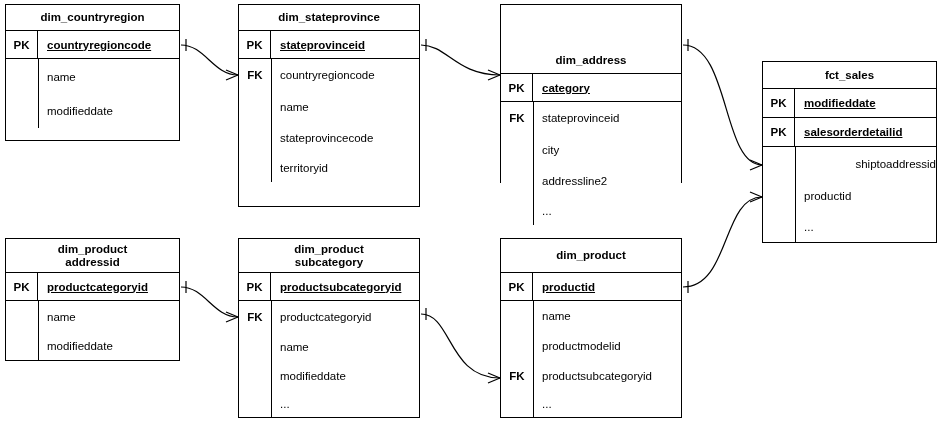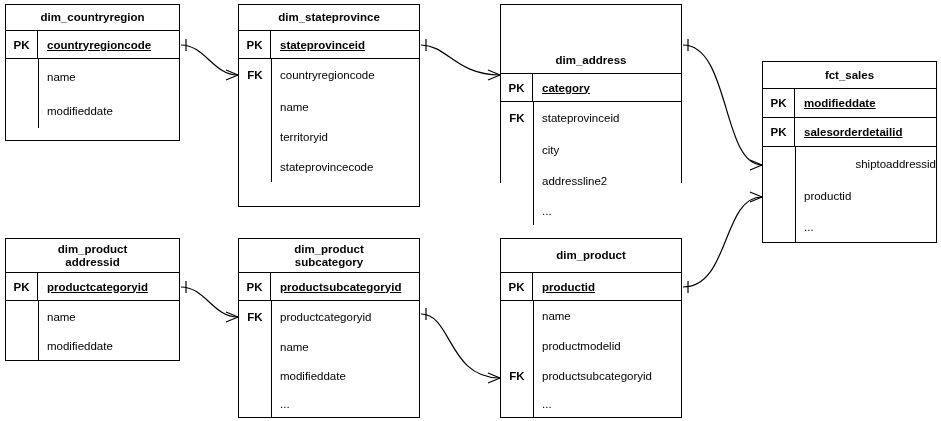--- a/index.html
+++ b/index.html
@@ -188,27 +188,27 @@
     </div>
     <div class="body-block" style="height:123px;">
       <div class="row" style="height:32px;">
         <div class="key-cell" style="border-right:none;">FK</div>
         <div class="attr-cell">countryregioncode</div>
       </div>
       <div class="row" style="height:31px;">
         <div class="key-cell" style="border-right:none;"></div>
         <div class="attr-cell">name</div>
       </div>
+      <div class="row" style="height:31px;">
+        <div class="key-cell" style="border-right:none;"></div>
+        <div class="attr-cell">stateprovincecode</div>
+      </div>
       <div class="row" style="height:29px;">
         <div class="key-cell" style="border-right:none;"></div>
         <div class="attr-cell">territoryid</div>
-      </div>
-      <div class="row" style="height:31px;">
-        <div class="key-cell" style="border-right:none;"></div>
-        <div class="attr-cell">stateprovincecode</div>
       </div>
     </div>
   </div>
 
   <div class="entity" style="left:500px; top:4px; width:182px; height:179px;">
     <div class="ent-header" style="height:26px;margin-top:43px;">
       <span class="ln">dim_address</span>
     </div>
     <div class="row sep" style="height:28px;">
       <div class="key-cell">PK</div>

